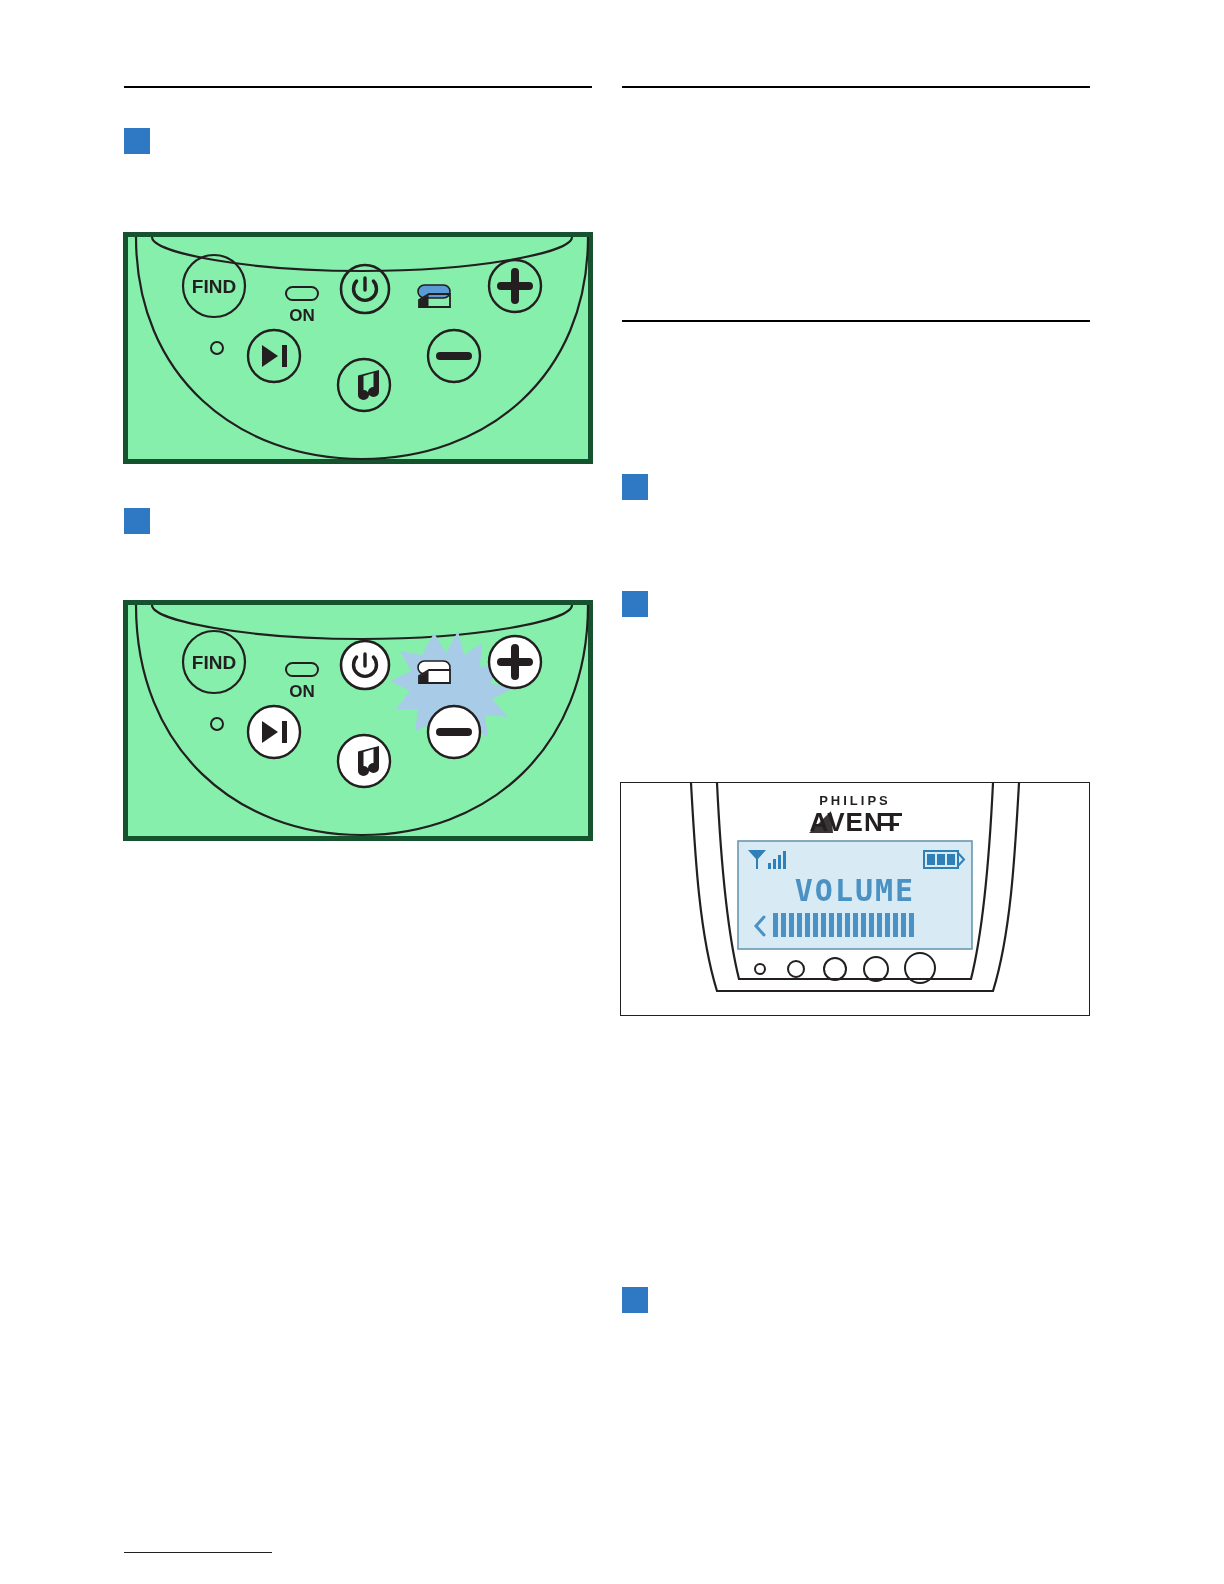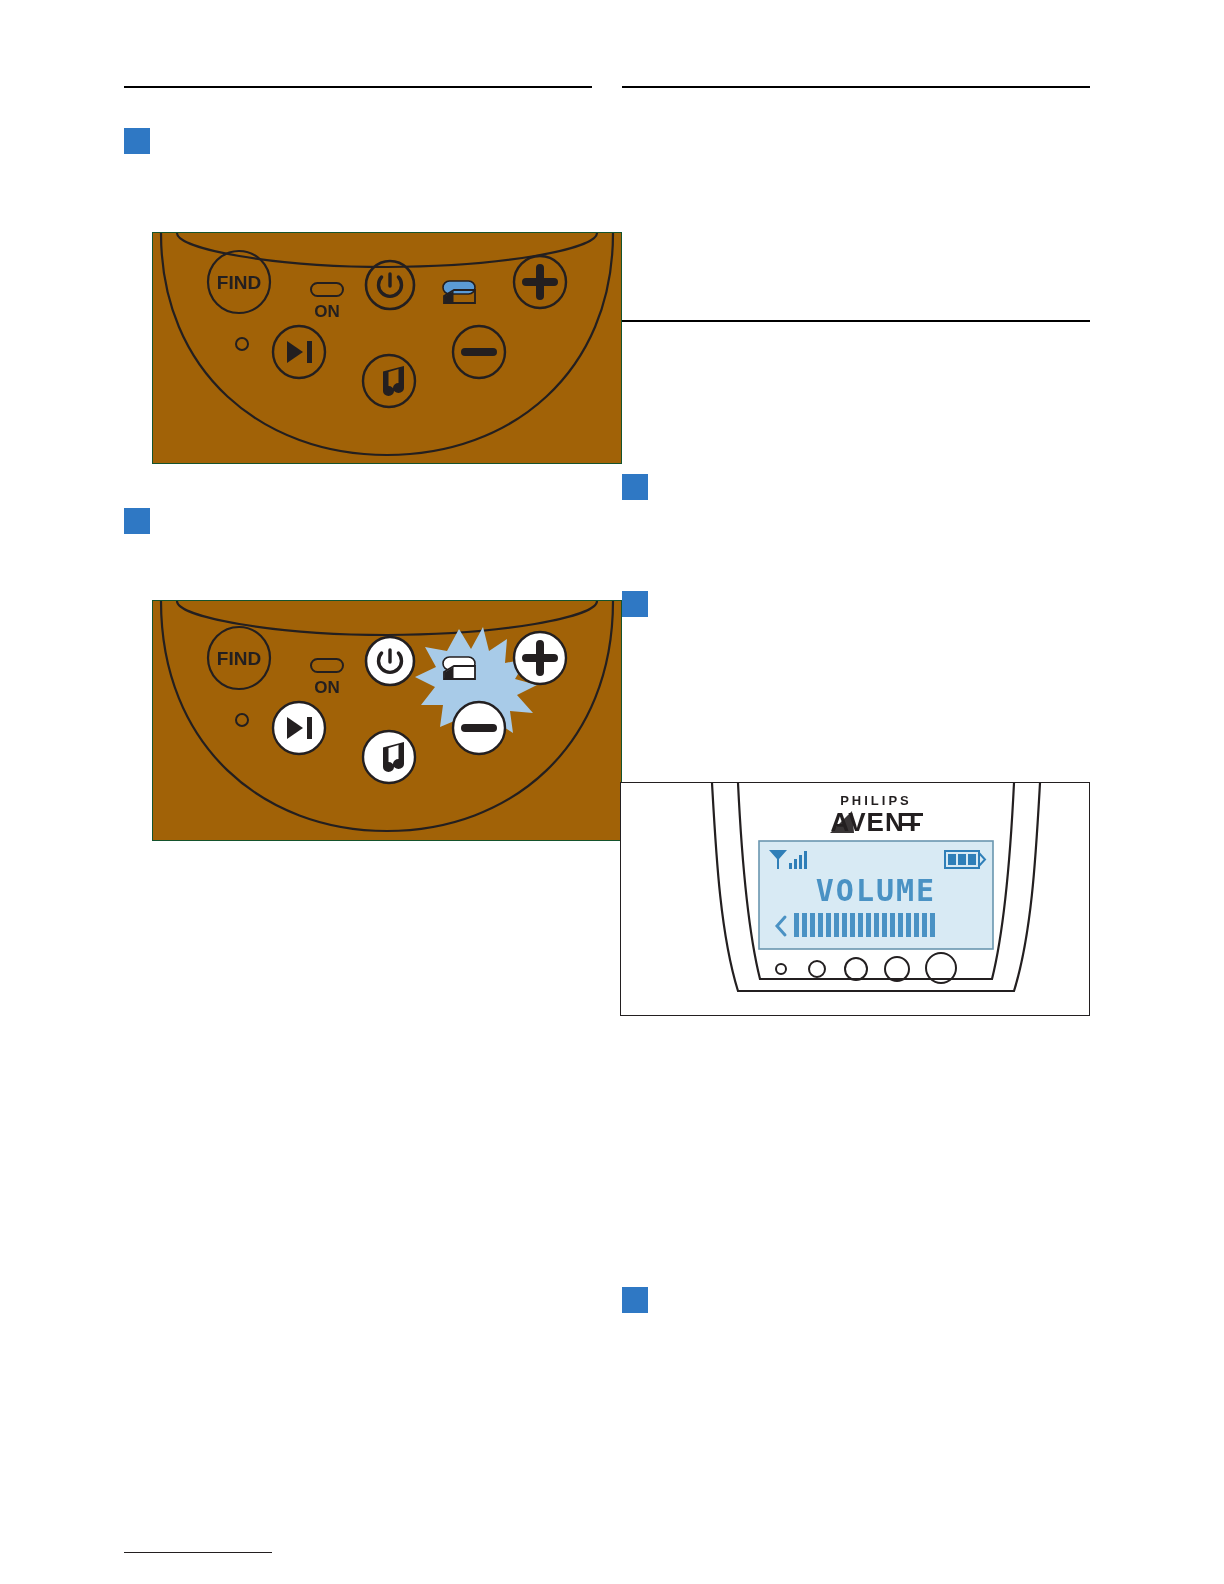--- a/index.html
+++ b/index.html
@@ -18,24 +18,23 @@
   
   .step-square{
     position:absolute;
     width:26px;height:26px;
     background:#2f78c4;
   }
 
   
   .figure{
     position:absolute;
-    border:1px solid #14532d;
-    background:#a16207;
+    border:5px solid #14532d;
+    background:#86efac;
     box-sizing:border-box;
-    margin-left:29px;
   }
 
   
   .unit-svg{display:block;}
 
   
   .monitor-figure{
     position:absolute;
     border:1px solid #231f20;
     background:#fff;
@@ -129,21 +128,21 @@
   </div>
 
   <div class="rule" style="left:622px;top:86px;width:468px;"></div>
 
   <div class="rule" style="left:622px;top:320px;width:468px;"></div>
 
   <div class="step-square" style="left:622px;top:474px;"></div>
 
   <div class="step-square" style="left:622px;top:591px;"></div>
 
-  <div class="monitor-figure" style="left:620px;top:782px;width:470px;height:234px;padding-left:21px;">
+  <div class="monitor-figure" style="left:620px;top:782px;width:470px;height:234px;">
     <svg width="468" height="232" viewBox="0 0 468 232">
 
       <path d="M70 0 C 74 70, 78 150, 96 208 L 372 208 C 390 150, 394 70, 398 0" fill="none" stroke="#231f20" stroke-width="2.2"></path>
       <path d="M96 0 C 99 62, 104 140, 118 196 L 350 196 C 364 140, 369 62, 372 0" fill="none" stroke="#231f20" stroke-width="2.2"></path>
 
       <text x="234" y="22" text-anchor="middle" font-family="Liberation Sans, sans-serif" font-size="13" font-weight="bold" letter-spacing="3" fill="#231f20">PHILIPS</text>
       <text x="234" y="48" text-anchor="middle" font-family="Liberation Sans, sans-serif" font-size="26" font-weight="bold" letter-spacing="1" fill="#231f20">AVENT</text>
       <path d="M188 50 L210 28 L212 50 Z" fill="#231f20" opacity="0.9"></path>
       <path d="M258 30 L281 30 L281 33 L258 33 Z" fill="#231f20"></path>
       <path d="M258 40 L278 40 L278 43 L258 43 Z" fill="#231f20"></path>

